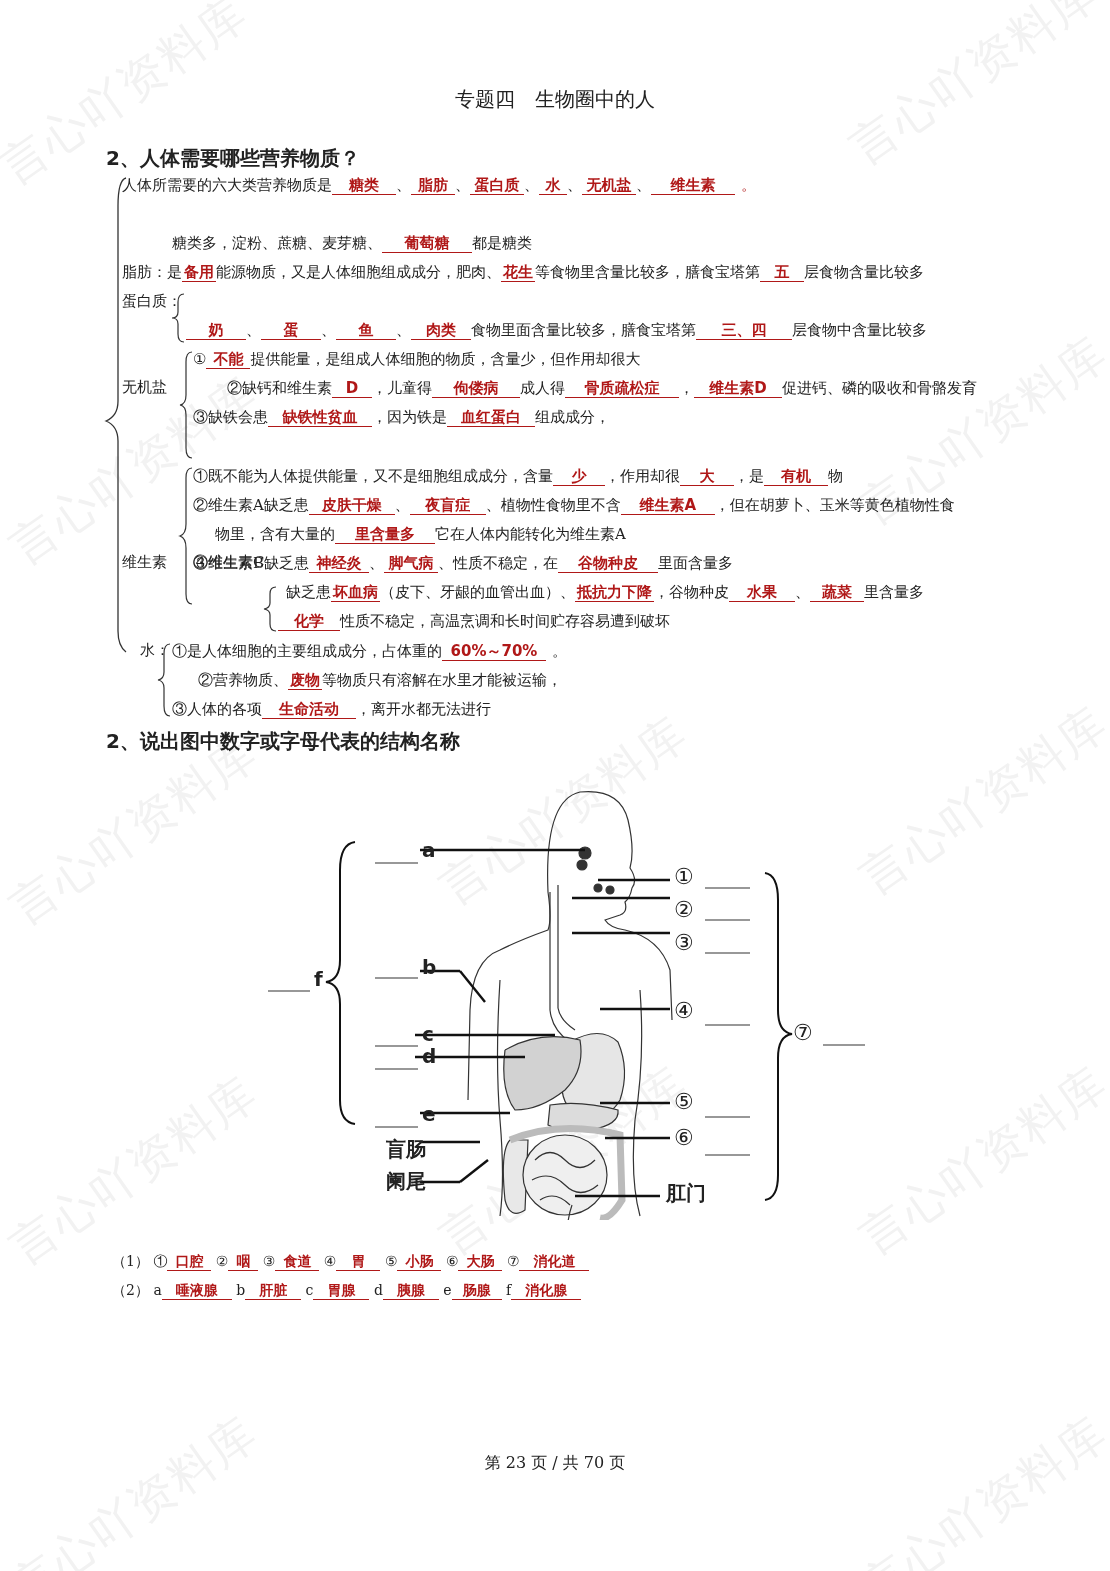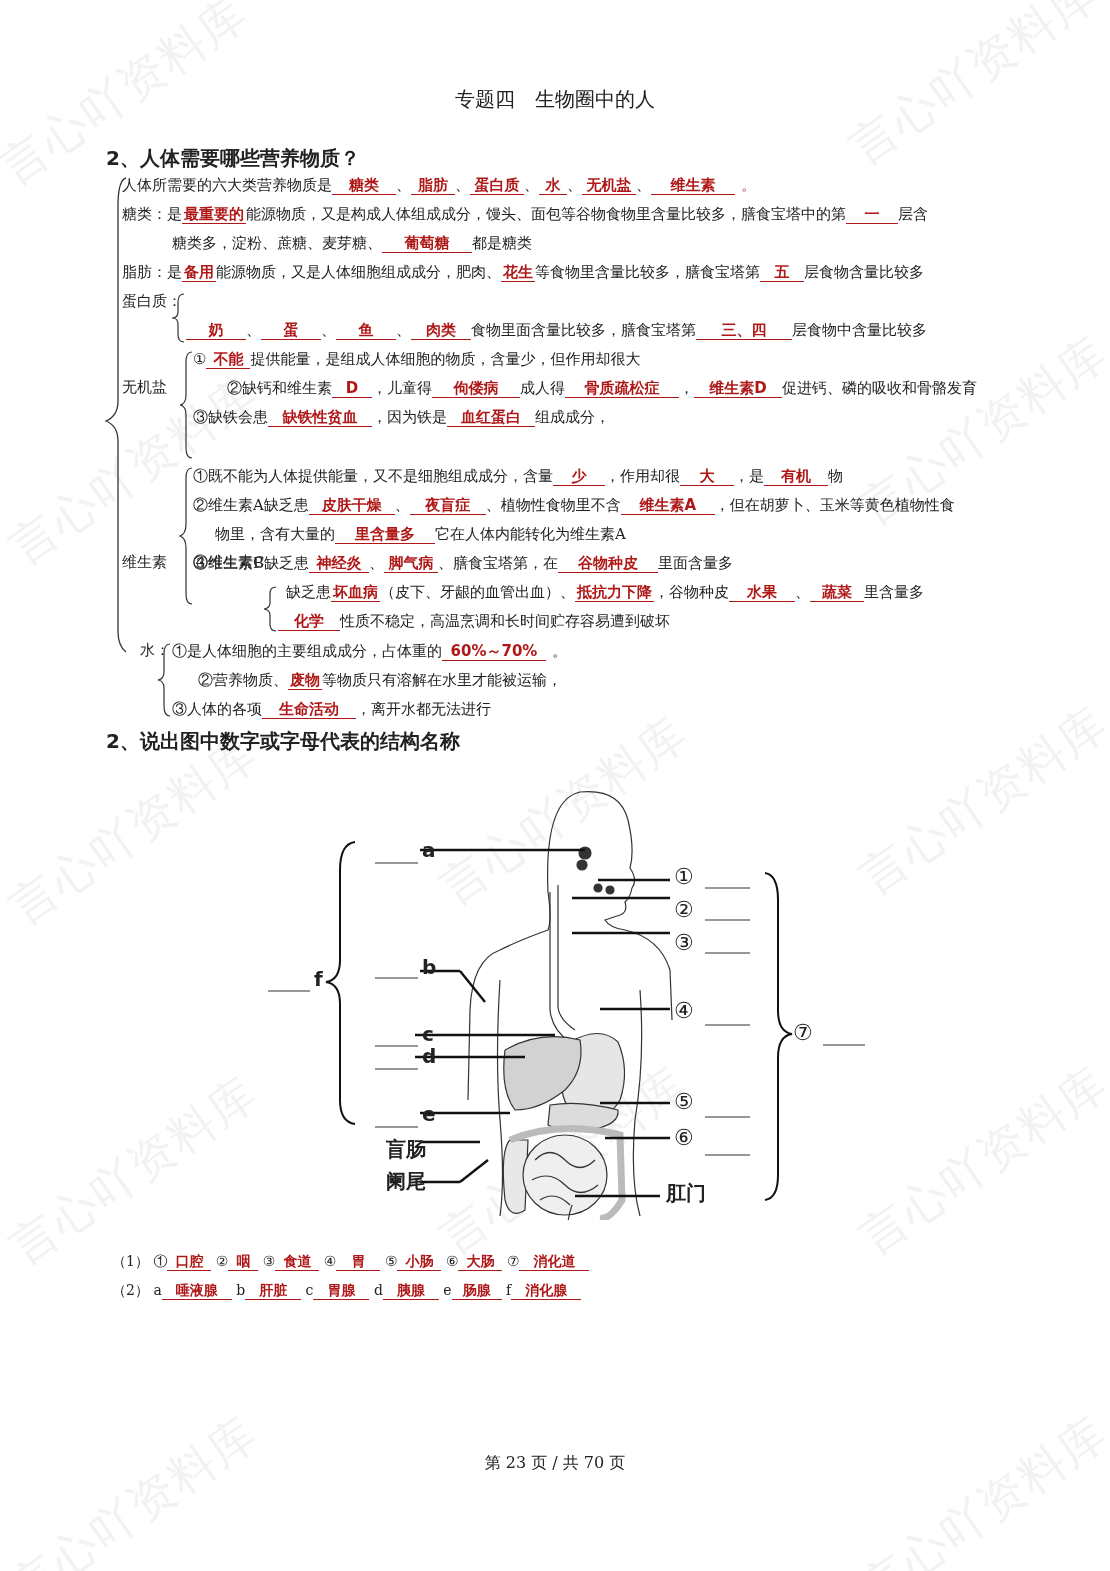--- a/index.html
+++ b/index.html
@@ -42,23 +42,20 @@
   <div class="h" style="top:145px;">2、人体需要哪些营养物质？</div>
 
   <svg class="brace" style="left:100px;top:176px;" width="30" height="480">
     <path d="M26 2 Q18 4 18 30 L18 225 Q18 240 6 245 Q18 250 18 265 L18 455 Q18 470 26 476" fill="none" stroke="#333" stroke-width="1.3"></path>
   </svg>
 
   <div class="line" style="left:122px;top:175px;">
     <span>人体所需要的六大类营养物质是</span><span class="ans" style="min-width:60px">糖类</span>、<span class="ans" style="min-width:40px">脂肪</span>、<span class="ans" style="min-width:50px">蛋白质</span>、<span class="ans" style="min-width:24px">水</span>、<span class="ans" style="min-width:50px">无机盐</span>、<span class="ans" style="min-width:80px">维生素</span><span style="color:#b01818;margin-left:6px">。</span>
   </div>
 
-  <div class="line" style="left:122px;top:204px;">
-    <span>糖类：是</span><span class="ans">最重要的</span><span>能源物质，又是构成人体组成成分，馒头、面包等谷物食物里含量比较多，膳食宝塔中的第</span><span class="ans" style="min-width:48px">一</span><span>层含</span>
-  </div>
   <div class="line" style="left:172px;top:233px;">
     <span>糖类多，淀粉、蔗糖、麦芽糖、</span><span class="ans" style="min-width:86px">葡萄糖</span><span>都是糖类</span>
   </div>
 
   <div class="line" style="left:122px;top:262px;">
     <span>脂肪：是</span><span class="ans">备用</span><span>能源物质，又是人体细胞组成成分，肥肉、</span><span class="ans">花生</span><span>等食物里含量比较多，膳食宝塔第</span><span class="ans" style="min-width:40px">五</span><span>层食物含量比较多</span>
   </div>
 
   <div class="line" style="left:122px;top:291px;">
     <span>蛋白质：</span>
@@ -91,21 +88,21 @@
   <div class="line" style="left:193px;top:466px;">
     <span>①</span><span>既不能为人体提供能量，又不是细胞组成成分，含量</span><span class="ans" style="min-width:48px">少</span><span>，作用却很</span><span class="ans" style="min-width:50px">大</span><span>，是</span><span class="ans" style="min-width:60px">有机</span><span>物</span>
   </div>
   <div class="line" style="left:193px;top:495px;">
     <span>②</span><span>维生素A缺乏患</span><span class="ans" style="min-width:82px">皮肤干燥</span><span>、</span><span class="ans" style="min-width:72px">夜盲症</span><span>、植物性食物里不含</span><span class="ans" style="min-width:90px">维生素A</span><span>，但在胡萝卜、玉米等黄色植物性食</span>
   </div>
   <div class="line" style="left:215px;top:524px;">
     <span>物里，含有大量的</span><span class="ans" style="min-width:96px">里含量多</span><span>它在人体内能转化为维生素A</span>
   </div>
   <div class="line" style="left:193px;top:553px;">
-    <span>③</span><span>维生素B缺乏患</span><span class="ans" style="min-width:56px">神经炎</span><span>、</span><span class="ans" style="min-width:50px">脚气病</span><span>、膳食宝塔第，在</span><span class="ans" style="min-width:96px">谷物种皮</span><span>里面含量多</span>
+    <span>③</span><span>维生素B缺乏患</span><span class="ans" style="min-width:56px">神经炎</span><span>、</span><span class="ans" style="min-width:50px">脚气病</span><span>、性质不稳定，在</span><span class="ans" style="min-width:96px">谷物种皮</span><span>里面含量多</span>
   </div>
   <div class="line" style="left:193px;top:552px;">
     <span>④</span><span>维生素C</span>
   </div>
   <svg class="brace" style="left:262px;top:585px;" width="16" height="48">
     <path d="M14 2 Q8 2 8 9 L8 18 Q8 23 2 24 Q8 25 8 30 L8 39 Q8 46 14 46" fill="none" stroke="#333" stroke-width="1.2"></path>
   </svg>
   <div class="line" style="left:286px;top:582px;">
     <span>缺乏患</span><span class="ans">坏血病</span><span>（皮下、牙龈的血管出血）、</span><span class="ans">抵抗力下降</span><span>，谷物种皮</span><span class="ans" style="min-width:62px">水果</span><span>、</span><span class="ans" style="min-width:50px">蔬菜</span><span>里含量多</span>
   </div>

